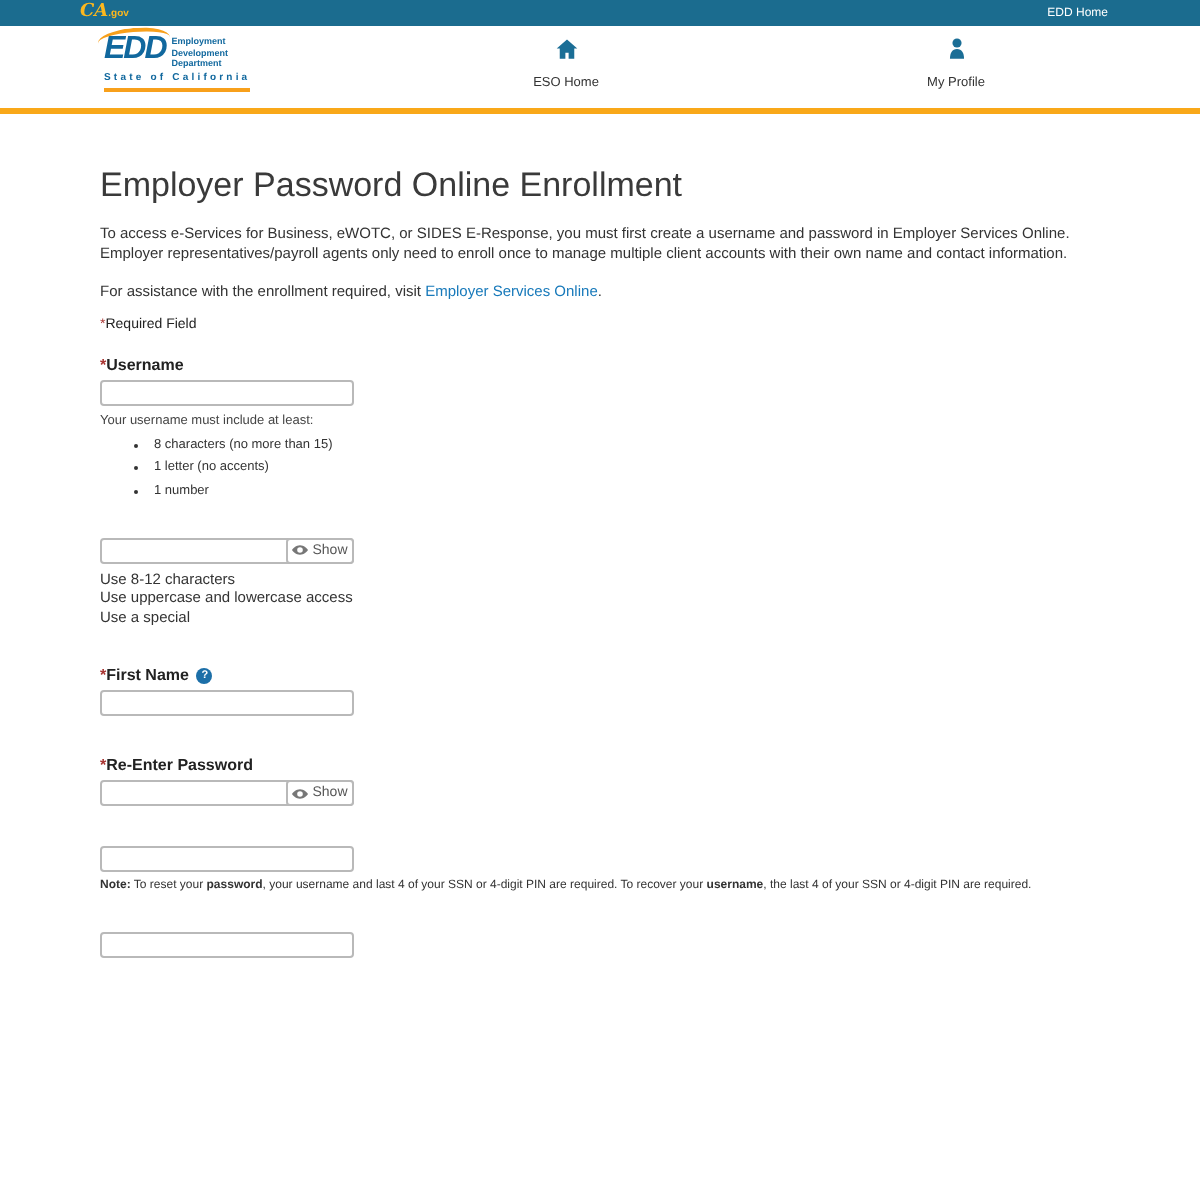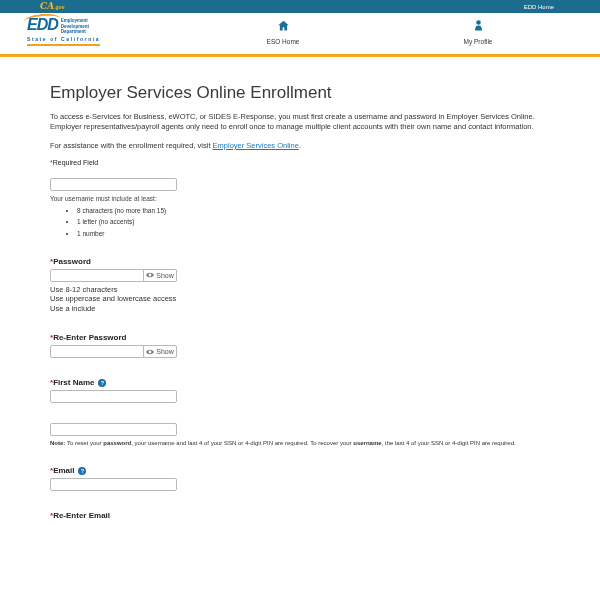--- a/index.html
+++ b/index.html
@@ -9,21 +9,21 @@
   
   .topbar { height:13px; background:#1B6C8F; display:flex; align-items:center;
     justify-content:space-between; padding:0 46px 0 40px; }
   .ca-logo { color:#FDB81E; font-family:"DejaVu Serif", serif; font-style:italic;
     font-weight:bold; font-size:9px; line-height:13px; cursor:pointer; }
   .ca-logo .gov { font-size:5px; font-family:"Liberation Sans", sans-serif; font-style:normal; }
   .topbar-link { color:#ffffff; font-size:6px; text-decoration:none; cursor:pointer; }
 
   
   .header { height:41px; background:#fff; position:relative; }
-  .edd-logo { position:absolute; left:27px; top:4px; cursor:default; }
+  .edd-logo { position:absolute; left:52px; top:4px; cursor:default; }
   .edd-top { display:flex; align-items:flex-start; position:relative; }
   .edd-swoosh { position:absolute; left:-3px; top:-3px; width:36px; height:12px;
     border-top:2px solid #F8A01B; border-radius:50%; transform:rotate(-5deg); }
   .edd-acronym { font-size:16px; font-weight:bold; font-style:italic;
     color:#11689E; letter-spacing:-1px; line-height:16px; }
   .edd-lines { font-size:4.5px; font-weight:bold; color:#11689E; line-height:5.5px;
     margin-left:3px; margin-top:1px; }
   .edd-state { font-size:5px; font-weight:bold; color:#11689E; letter-spacing:1.6px;
     border-bottom:2px solid #F8A01B; padding-bottom:2px; margin-top:1px; white-space:nowrap; }
   .nav-item { position:absolute; top:5px; width:70px; text-align:center; cursor:pointer; }
@@ -32,21 +32,21 @@
   .nav-icon svg { width:13px; height:13px; fill:#1B6E96; }
   .nav-label { font-size:6.5px; color:#333; margin-top:2px; }
 
   .gold-line { height:3px; background:#F9A819; }
 
   
   .content { padding:0 45px 0 50px; }
   .page-title { font-size:17px; font-weight:400; color:#3a3a3a; margin-top:26px; }
   .intro { font-size:7.5px; line-height:9.5px; margin-top:9px; color:#333; }
   .assist { font-size:7.5px; margin-top:10px; }
-  .link { color:#1779BA; text-decoration:underline; cursor:pointer; }
+  .link { color:#1779BA; cursor:pointer; }
   .required-note { font-size:7px; margin-top:9px; color:#222; }
   .req { color:#A8322F; }
 
   .field { margin-top:20px; }
   .field.first { margin-top:12px; }
   .lbl { display:block; font-size:8px; font-weight:bold; color:#222; }
   .txt { display:block; width:127px; height:13px; border:1px solid #b9b9b9;
     border-radius:2px; margin-top:3px; background:#fff; padding:0 3px; font-size:8px; }
   .pwd-wrap { position:relative; width:127px; margin-top:3px; }
   .pwd-wrap .txt { width:100%; margin-top:0; }
@@ -110,87 +110,82 @@
         </svg>
     </span>
     <div class="nav-label">My Profile</div>
   </div>
 </div>
 
 <div class="gold-line"></div>
 
 <div class="content">
 
-  <h1 class="page-title">Employer Services Online Enrollment</h1>
+  <h1 class="page-title">Employer Password Online Enrollment</h1>
 
   <p class="intro">To access e-Services for Business, eWOTC, or SIDES E-Response, you must first create a username and password in Employer Services Online. Employer representatives/payroll agents only need to enroll once to manage multiple client accounts with their own name and contact information.</p>
 
   <p class="assist"><span>For assistance with the enrollment required, visit </span><a class="link">Employer Services Online</a><span>.</span></p>
 
   <p class="required-note"><span class="req">*</span><span>Required Field</span></p>
 
   <div class="field first">
+    <label class="lbl"><span class="req">*</span><span>Username</span></label>
     <input class="txt" type="text" style="">
     <div class="hint">Your username must include at least:</div>
     <ul class="bullets">
       <li>8 characters (no more than 15)</li>
       <li>1 letter (no accents)</li>
       <li>1 number</li>
     </ul>
   </div>
 
   <div class="field">
-    <label class="lbl"><span class="req">*</span><span>Password</span></label>
     <div class="pwd-wrap">
       <input class="txt" type="password" style="">
       <button class="show-btn">
           <span class="eye">
             <svg viewBox="0 0 24 14">
               <path d="M12 0C6 0 1.7 4.5 0 7c1.7 2.5 6 7 12 7s10.3-4.5 12-7c-1.7-2.5-6-7-12-7zm0 11.2A4.2 4.2 0 1 1 12 2.8a4.2 4.2 0 0 1 0 8.4z"></path>
             </svg>
           </span>
           <span>Show</span>
         </button>
     </div>
     <div class="rules">
       <div>Use 8-12 characters</div>
       <div>Use uppercase and lowercase access</div>
-      <div>Use a include</div>
+      <div>Use a special</div>
     </div>
+  </div>
+
+  <div class="field">
+    <label class="lbl"><span class="req">*</span><span>First Name</span><span class="help"></span></label>
+    <input class="txt" type="text" style="">
   </div>
 
   <div class="field">
     <label class="lbl"><span class="req">*</span><span>Re-Enter Password</span></label>
     <div class="pwd-wrap">
       <input class="txt" type="password" style="">
       <button class="show-btn">
           <span class="eye">
             <svg viewBox="0 0 24 14">
               <path d="M12 0C6 0 1.7 4.5 0 7c1.7 2.5 6 7 12 7s10.3-4.5 12-7c-1.7-2.5-6-7-12-7zm0 11.2A4.2 4.2 0 1 1 12 2.8a4.2 4.2 0 0 1 0 8.4z"></path>
             </svg>
           </span>
           <span>Show</span>
         </button>
     </div>
   </div>
 
-  <div class="field">
-    <label class="lbl"><span class="req">*</span><span>First Name</span><span class="help"></span></label>
-    <input class="txt" type="text" style="">
-  </div>
-
 
   <div class="field">
     <input class="txt" type="text" style="">
     <div class="ssn-note"><b>Note:</b><span> To reset your </span><b>password</b><span>, your username and last 4 of your SSN or 4-digit PIN are required. To recover your </span><b>username</b><span>, the last 4 of your SSN or 4-digit PIN are required.</span></div>
   </div>
 
   <div class="field">
-    <label class="lbl"><span class="req">*</span><span>Email</span><span class="help"></span></label>
     <input class="txt" type="text" style="">
   </div>
 
-  <div class="field">
-    <label class="lbl"><span class="req">*</span><span>Re-Enter Email</span></label>
-
-  </div>
 
 </div>
 
 </body></html>

